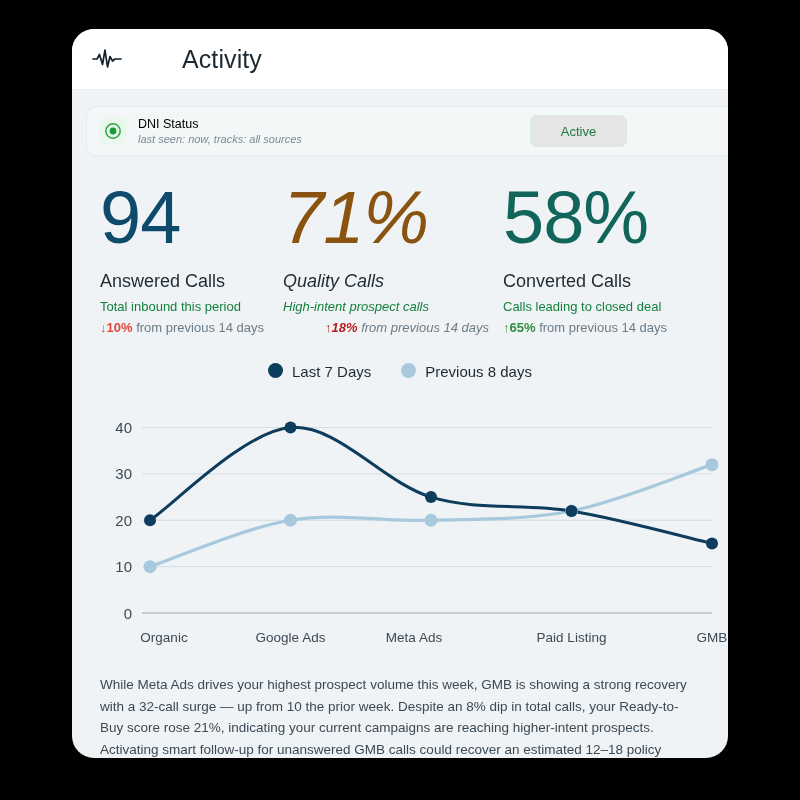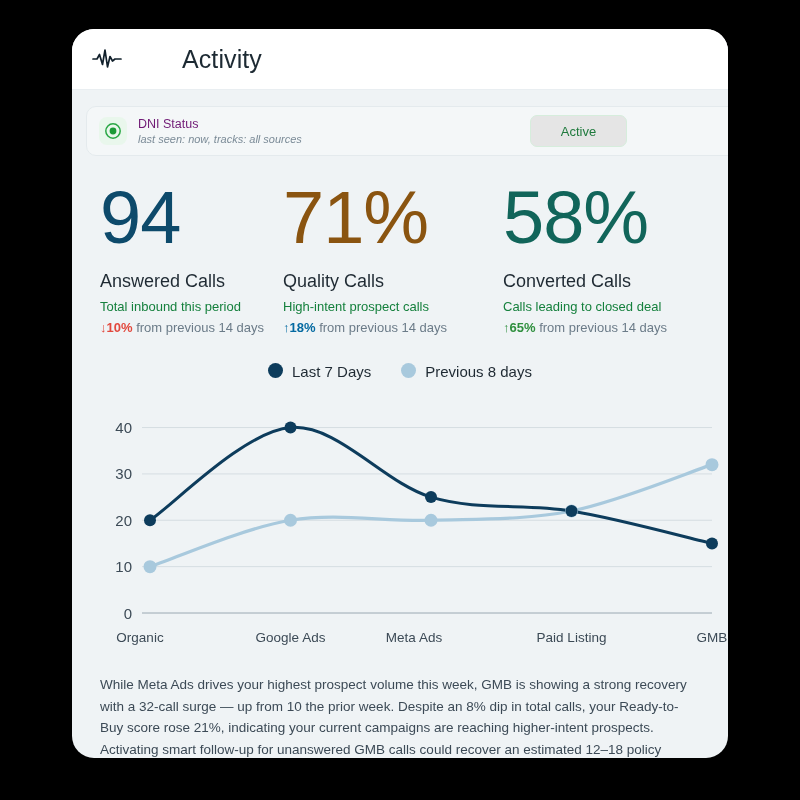--- a/index.html
+++ b/index.html
@@ -57,21 +57,21 @@
   }
   .status-dot-box {
     width: 28px; height: 28px;
     border-radius: 8px;
     background: #e9f7ec;
     display: flex; align-items: center; justify-content: center;
     margin-right: 11px;
     flex: 0 0 auto;
   }
   .status-texts { display: flex; flex-direction: column; justify-content: center; }
-  .status-title { font-size: 12.5px; color: #701a75; line-height: 15px; }
+  .status-title { font-size: 12.5px; color: #000000; line-height: 15px; }
   .status-sub { font-size: 11px; color: #7b8b97; font-style: italic; line-height: 14px; }
   .status-badge {
     position: absolute;
     right: 118px;
     top: 8px;
     height: 32px;
     min-width: 97px;
     box-sizing: border-box;
     background: #e5e5e5;
     border: 1px solid #d6eddc;
@@ -80,21 +80,21 @@
     font-size: 13px;
     display: flex; align-items: center; justify-content: center;
   }
   
   .kpis {
     display: flex;
     padding: 22px 0 0 0;
   }
   .kpi { box-sizing: border-box; }
   .kpi.k0 { width: 206px; padding-left: 28px; }
-  .kpi.k1 { width: 215px; padding-left: 5px; }
+  .kpi.k1 { width: 215px; padding-left: 5px; font-style: italic; }
   .kpi.k2 { width: 235px; padding-left: 10px; }
   .kpi-value {
     font-size: 74px;
     line-height: 80px;
     font-weight: 400;
     letter-spacing: -1px;
   }
   .kpi-label {
     font-size: 18px;
     color: #1f2a33;
@@ -188,21 +188,21 @@
         <div class="kpi-desc">Total inbound this period</div>
         <div class="kpi-delta">
           <span class="chg" style="color: rgb(226, 72, 61);"><span>↓</span><span>10%</span></span><span> from previous 14 days</span>
         </div>
       </div>
       <div class="kpi k1">
         <div class="kpi-value" style="color: rgb(138, 84, 16);">71%</div>
         <div class="kpi-label">Quality Calls</div>
         <div class="kpi-desc">High-intent prospect calls</div>
         <div class="kpi-delta">
-          <span class="chg" style="color: #0369a1;"><span>↑</span><span>18%</span></span><span> from previous 14 days</span>
+          <span class="chg" style="color: #b91c1c; margin-left: 42px;"><span>↑</span><span>18%</span></span><span> from previous 14 days</span>
         </div>
       </div>
       <div class="kpi k2">
         <div class="kpi-value" style="color: rgb(17, 101, 90);">58%</div>
         <div class="kpi-label">Converted Calls</div>
         <div class="kpi-desc">Calls leading to closed deal</div>
         <div class="kpi-delta">
           <span class="chg" style="color: rgb(47, 143, 62);"><span>↑</span><span>65%</span></span><span> from previous 14 days</span>
         </div>
       </div>
@@ -239,21 +239,21 @@
             <circle cx="499.5" cy="116" r="6.5" fill="#a8c9dd"></circle>
             <circle cx="640" cy="69.63636363636363" r="6.5" fill="#a8c9dd"></circle>
             <circle cx="78" cy="125.27272727272728" r="6" fill="#0d3c5c"></circle>
             <circle cx="218.5" cy="32.54545454545456" r="6" fill="#0d3c5c"></circle>
             <circle cx="359" cy="102.09090909090908" r="6" fill="#0d3c5c"></circle>
             <circle cx="499.5" cy="116" r="6" fill="#0d3c5c"></circle>
             <circle cx="640" cy="148.45454545454544" r="6" fill="#0d3c5c"></circle>
           </svg>
       </div>
       <div class="xlabels" id="xlabels">
-          <span class="xlabel" style="left: 68px;">Organic</span>
+          <span class="xlabel" style="left: 92px;">Organic</span>
           <span class="xlabel" style="left: 218.5px;">Google Ads</span>
           <span class="xlabel" style="left: 342px;">Meta Ads</span>
           <span class="xlabel" style="left: 499.5px;">Paid Listing</span>
           <span class="xlabel" style="left: 640px;">GMB</span>
         </div>
     </div>
 
     <div class="narrative">While Meta Ads drives your highest prospect volume this week, GMB is showing a strong recovery with a 32-call surge — up from 10 the prior week. Despite an 8% dip in total calls, your Ready-to-Buy score rose 21%, indicating your current campaigns are reaching higher-intent prospects. Activating smart follow-up for unanswered GMB calls could recover an estimated 12–18 policy conversations per week.</div>
 
   </div>

